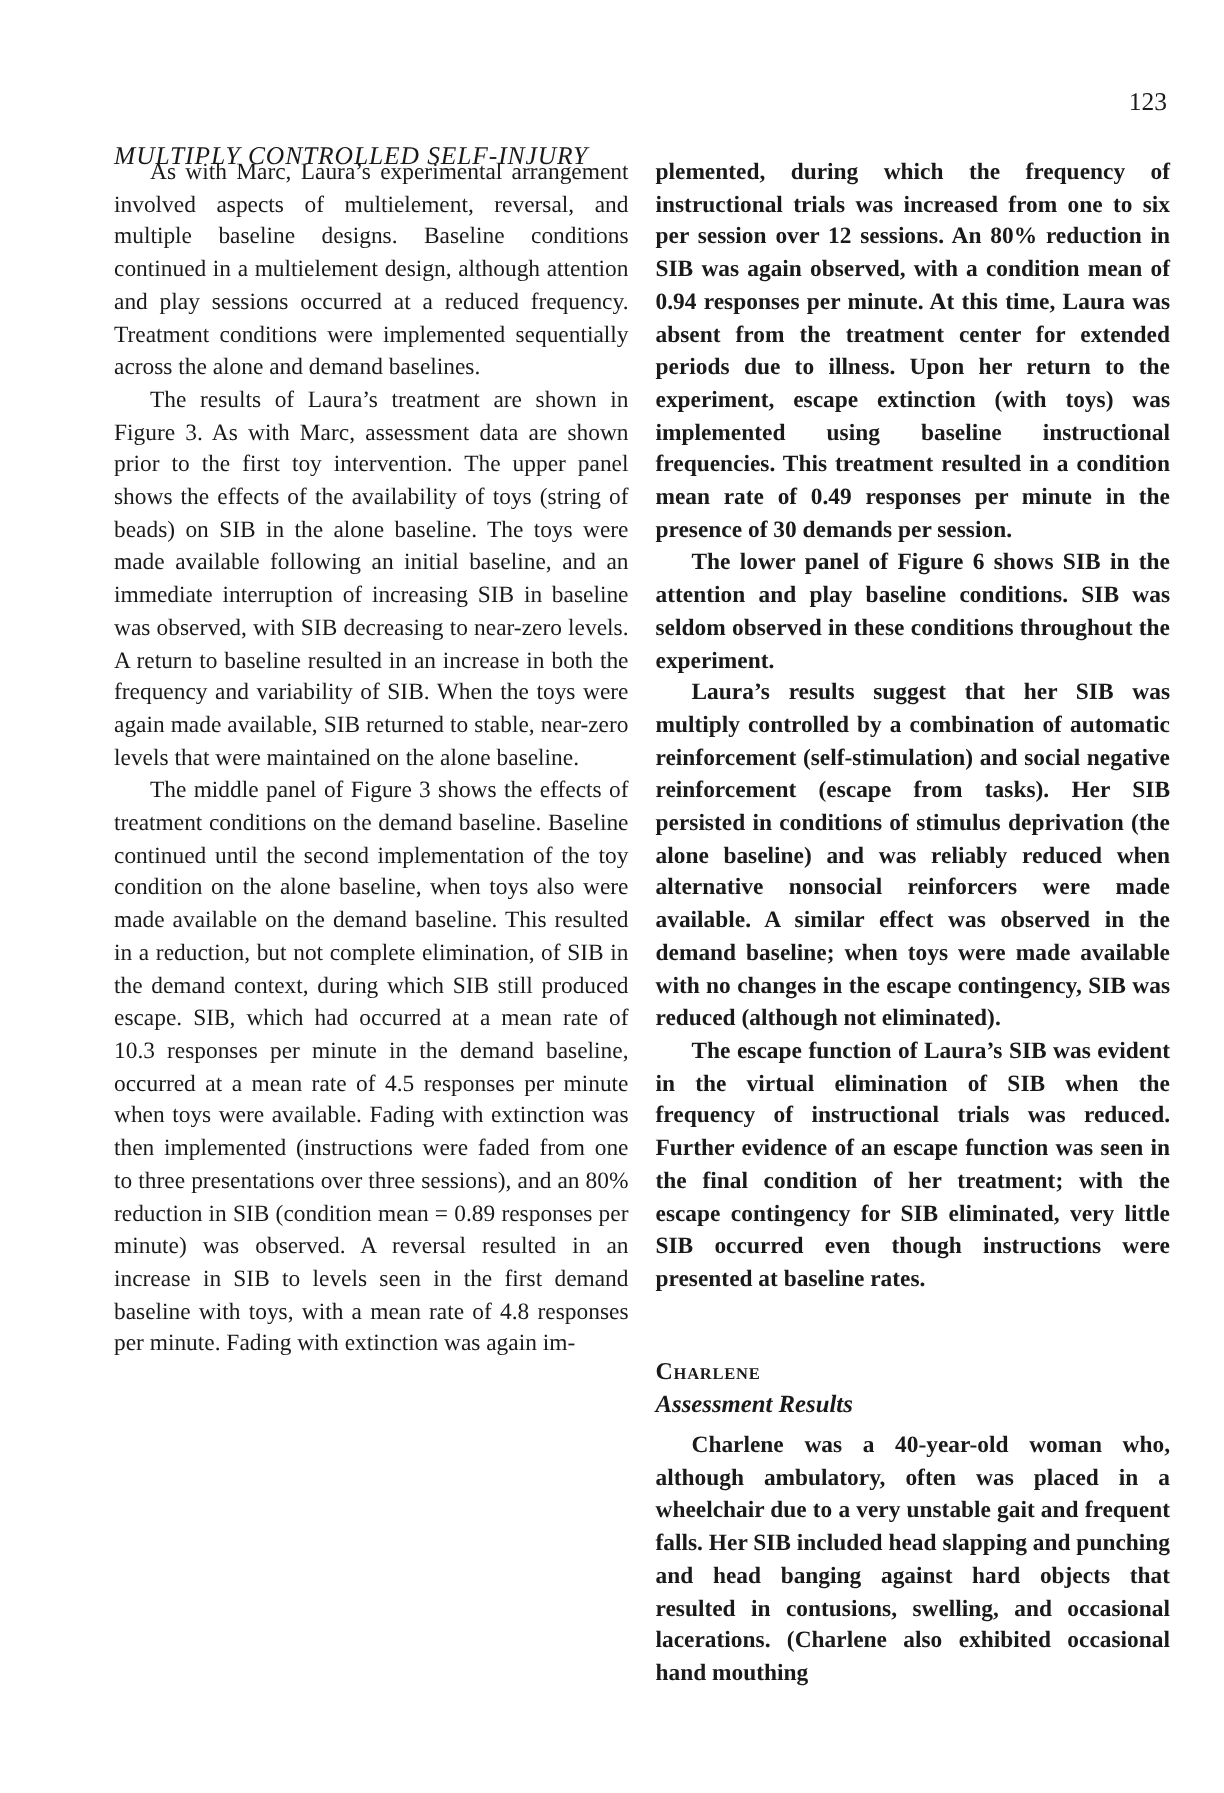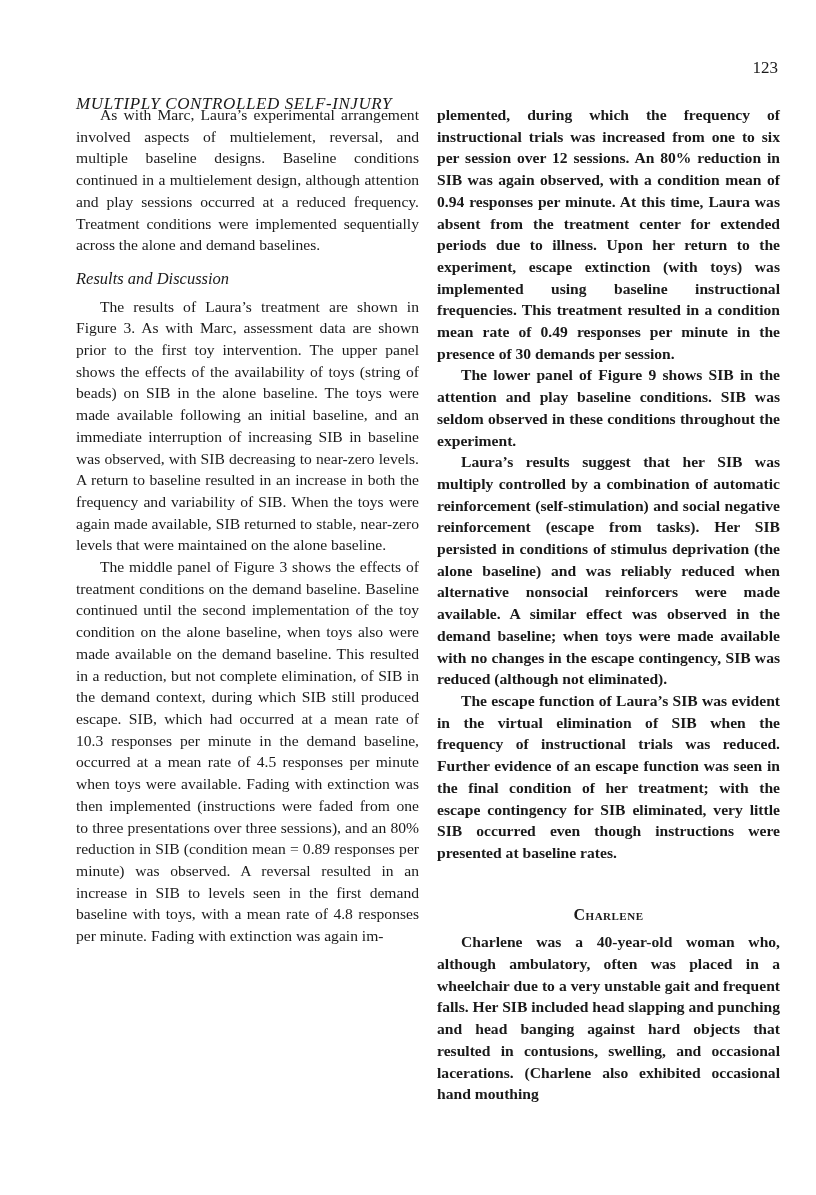--- a/index.html
+++ b/index.html
@@ -22,42 +22,42 @@
       font-size: 15.6px; line-height: 21.7px;
     }
     .col-left { left: 76px; }
     .col-right { left: 437px; font-weight: bold; }
     .column p { margin: 0; text-align: justify; hyphens: manual; }
     .column p.indent { text-indent: 24px; }
     .subhead {
       font-style: italic; font-size: 16.5px; margin: 12px 0 6px 0; line-height: 21.7px;
     }
     .section-head {
-      text-align: center; font-variant: small-caps; font-size: 16px;
+      text-align: left; font-variant: small-caps; font-size: 16px;
       letter-spacing: 0.5px; margin: 40px 0 0 0; line-height: 21.7px;
     }
     .subhead.tight { margin-top: 0; }
   </style>
 </head>
 <body>
 
 <div class="running-head">
   <div class="running-title">MULTIPLY CONTROLLED SELF-INJURY</div>
   <div class="page-number">123</div>
 </div>
 
 <div class="column col-left">
   <p class="indent">As with Marc, Laura’s experimental arrangement involved aspects of multielement, reversal, and multiple baseline designs. Baseline conditions continued in a multielement design, although attention and play sessions occurred at a reduced frequency. Treatment conditions were implemented sequentially across the alone and demand baselines.</p>
-  <div class="subhead">Results and Discussion</div>
   <p class="indent">The results of Laura’s treatment are shown in Figure 3. As with Marc, assessment data are shown prior to the first toy intervention. The upper panel shows the effects of the availability of toys (string of beads) on SIB in the alone baseline. The toys were made available following an initial baseline, and an immediate interruption of increasing SIB in baseline was observed, with SIB decreasing to near-zero levels. A return to baseline resulted in an increase in both the frequency and variability of SIB. When the toys were again made available, SIB returned to stable, near-zero levels that were maintained on the alone baseline.</p>
   <p class="indent">The middle panel of Figure 3 shows the effects of treatment conditions on the demand baseline. Baseline continued until the second implementation of the toy condition on the alone baseline, when toys also were made available on the demand baseline. This resulted in a reduction, but not complete elimination, of SIB in the demand context, during which SIB still produced escape. SIB, which had occurred at a mean rate of 10.3 responses per minute in the demand baseline, occurred at a mean rate of 4.5 responses per minute when toys were available. Fading with extinction was then implemented (instructions were faded from one to three presentations over three sessions), and an 80% reduction in SIB (condition mean = 0.89 responses per minute) was observed. A reversal resulted in an increase in SIB to levels seen in the first demand baseline with toys, with a mean rate of 4.8 responses per minute. Fading with extinction was again im-</p>
 </div>
 
 <div class="column col-right">
   <p>plemented, during which the frequency of instructional trials was increased from one to six per session over 12 sessions. An 80% reduction in SIB was again observed, with a condition mean of 0.94 responses per minute. At this time, Laura was absent from the treatment center for extended periods due to illness. Upon her return to the experiment, escape extinction (with toys) was implemented using baseline instructional frequencies. This treatment resulted in a condition mean rate of 0.49 responses per minute in the presence of 30 demands per session.</p>
-  <p class="indent">The lower panel of Figure 9 shows SIB in the attention and play baseline conditions. SIB was seldom observed in these conditions throughout the experiment.</p>
+  <p class="indent">The lower panel of Figure 6 shows SIB in the attention and play baseline conditions. SIB was seldom observed in these conditions throughout the experiment.</p>
   <p class="indent">Laura’s results suggest that her SIB was multiply controlled by a combination of automatic reinforcement (self-stimulation) and social negative reinforcement (escape from tasks). Her SIB persisted in conditions of stimulus deprivation (the alone baseline) and was reliably reduced when alternative nonsocial reinforcers were made available. A similar effect was observed in the demand baseline; when toys were made available with no changes in the escape contingency, SIB was reduced (although not eliminated).</p>
   <p class="indent">The escape function of Laura’s SIB was evident in the virtual elimination of SIB when the frequency of instructional trials was reduced. Further evidence of an escape function was seen in the final condition of her treatment; with the escape contingency for SIB eliminated, very little SIB occurred even though instructions were presented at baseline rates.</p>
   <div class="section-head">Charlene</div>
   <div class="subhead tight">
+    <div>Assessment Results</div>
   </div>
   <p class="indent">Charlene was a 40-year-old woman who, although ambulatory, often was placed in a wheelchair due to a very unstable gait and frequent falls. Her SIB included head slapping and punching and head banging against hard objects that resulted in contusions, swelling, and occasional lacerations. (Charlene also exhibited occasional hand mouthing</p>
 </div>
 
 </body></html>

